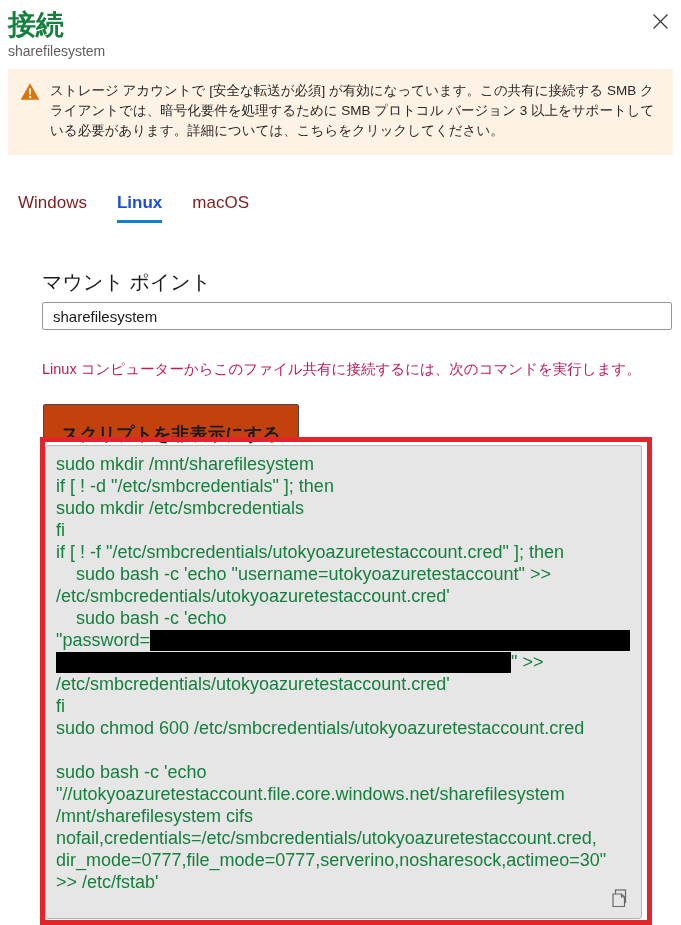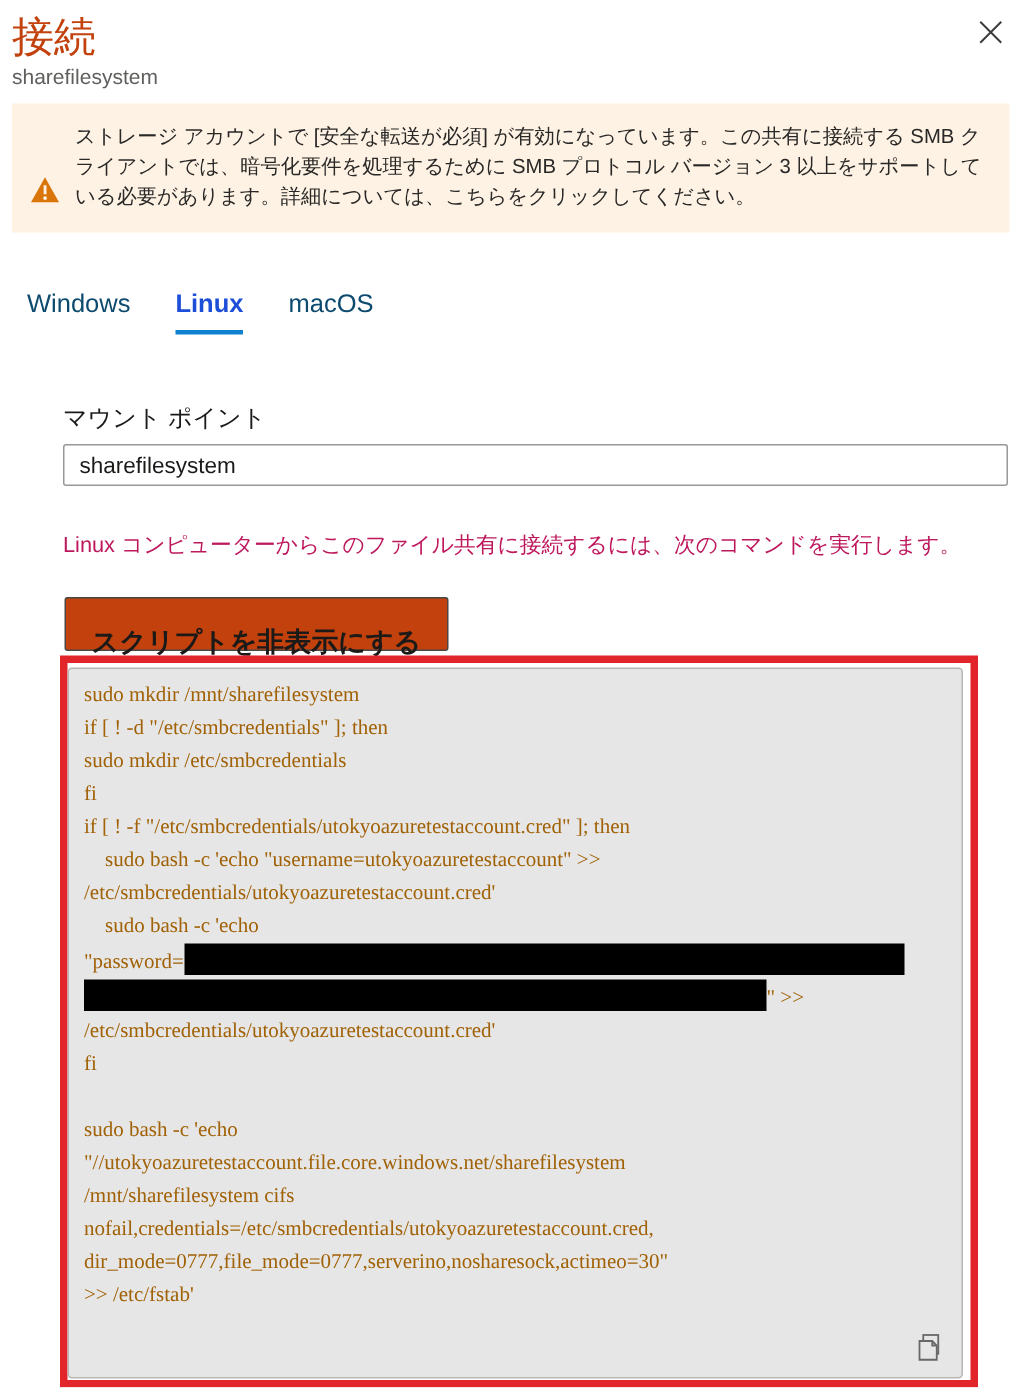--- a/index.html
+++ b/index.html
@@ -10,23 +10,23 @@
     height: 925px;
     background: #ffffff;
     font-family: "Liberation Sans", "DejaVu Sans", sans-serif;
     color: #1b1a19;
     overflow: hidden;
   }
   .page-title {
     margin: 0;
     padding: 8px 0 0 8px;
     font-size: 28px;
-    font-weight: 400;
+    font-weight: 700;
     line-height: 34px;
-    color: #c2410c;
+    color: #15803d;
   }
   .page-subtitle {
     padding: 1px 0 0 8px;
     font-size: 14px;
     color: #615f5d;
   }
   .close-btn {
     position: absolute;
     top: 10px;
     right: 8px;
@@ -37,48 +37,48 @@
     cursor: pointer;
     padding: 0;
   }
   .warning-banner {
     margin: 10px 0 0 8px;
     width: 665px;
     background: #fdf2e3;
     padding: 12px 14px 14px 12px;
     display: flex;
     gap: 10px;
-    align-items: flex-end;
+    align-items: flex-start;
   }
   .warning-icon { flex: 0 0 auto; margin-top: 1px; }
   .warning-text {
     font-size: 13.5px;
     line-height: 20px;
     color: #292827;
   }
   .tabs {
     margin: 38px 0 0 18px;
     display: flex;
     gap: 30px;
   }
   .tab {
     font-size: 17px;
-    color: #0c4a6e;
+    color: #7f1d1d;
     padding-bottom: 7px;
     border-bottom: 3px solid transparent;
     cursor: pointer;
   }
   .tab.active {
     font-weight: 700;
     color: #1d4ed8;
     border-bottom-color: #0f80d0;
   }
   .mount-label {
     margin: 46px 0 0 42px;
-    font-size: 16px;
+    font-size: 20px;
     color: #1b1a19;
   }
   .mount-input {
     display: block;
     margin: 6px 0 0 42px;
     width: 630px;
     height: 28px;
     border: 1px solid #9a9896;
     border-radius: 2px;
     padding: 0 10px;
@@ -120,26 +120,25 @@
     top: 3px;
     right: 5px;
     bottom: 1px;
     background: #e6e6e6;
     border: 1px solid #b8b5b2;
     border-radius: 3px;
     padding: 7px 10px;
     overflow: hidden;
   }
   .code-line {
-    font-size: 14px;
+    font-size: 18px;
     line-height: 22px;
-    color: #a16207;
+    color: #15803d;
     white-space: pre-wrap;
     word-break: break-all;
-    font-family: Liberation Serif, serif;
   }
   .redaction-bar {
     display: inline-block;
     height: 21px;
     background: #000000;
     vertical-align: -5px;
   }
   .copy-btn {
     position: absolute;
     right: 12px;
@@ -202,20 +201,21 @@
           <div class="code-line">sudo mkdir /etc/smbcredentials</div>
           <div class="code-line">fi</div>
           <div class="code-line">if [ ! -f "/etc/smbcredentials/utokyoazuretestaccount.cred" ]; then</div>
           <div class="code-line">    sudo bash -c 'echo "username=utokyoazuretestaccount" &gt;&gt;</div>
           <div class="code-line">/etc/smbcredentials/utokyoazuretestaccount.cred'</div>
           <div class="code-line">    sudo bash -c 'echo</div>
           <div class="code-line">"password=<span class="redaction-bar" style="width: 480px;"></span></div>
           <div class="code-line"><span class="redaction-bar" style="width: 455px;"></span>" &gt;&gt;</div>
           <div class="code-line">/etc/smbcredentials/utokyoazuretestaccount.cred'</div>
           <div class="code-line">fi</div>
+          <div class="code-line">sudo chmod 600 /etc/smbcredentials/utokyoazuretestaccount.cred</div>
           <div class="code-line">&nbsp;</div>
           <div class="code-line">sudo bash -c 'echo</div>
           <div class="code-line">"//utokyoazuretestaccount.file.core.windows.net/sharefilesystem</div>
           <div class="code-line">/mnt/sharefilesystem cifs</div>
           <div class="code-line">nofail,credentials=/etc/smbcredentials/utokyoazuretestaccount.cred,</div>
           <div class="code-line">dir_mode=0777,file_mode=0777,serverino,nosharesock,actimeo=30"</div>
           <div class="code-line">&gt;&gt; /etc/fstab'</div>
         </div>
       <button class="copy-btn" aria-label="copy">
         <span>

